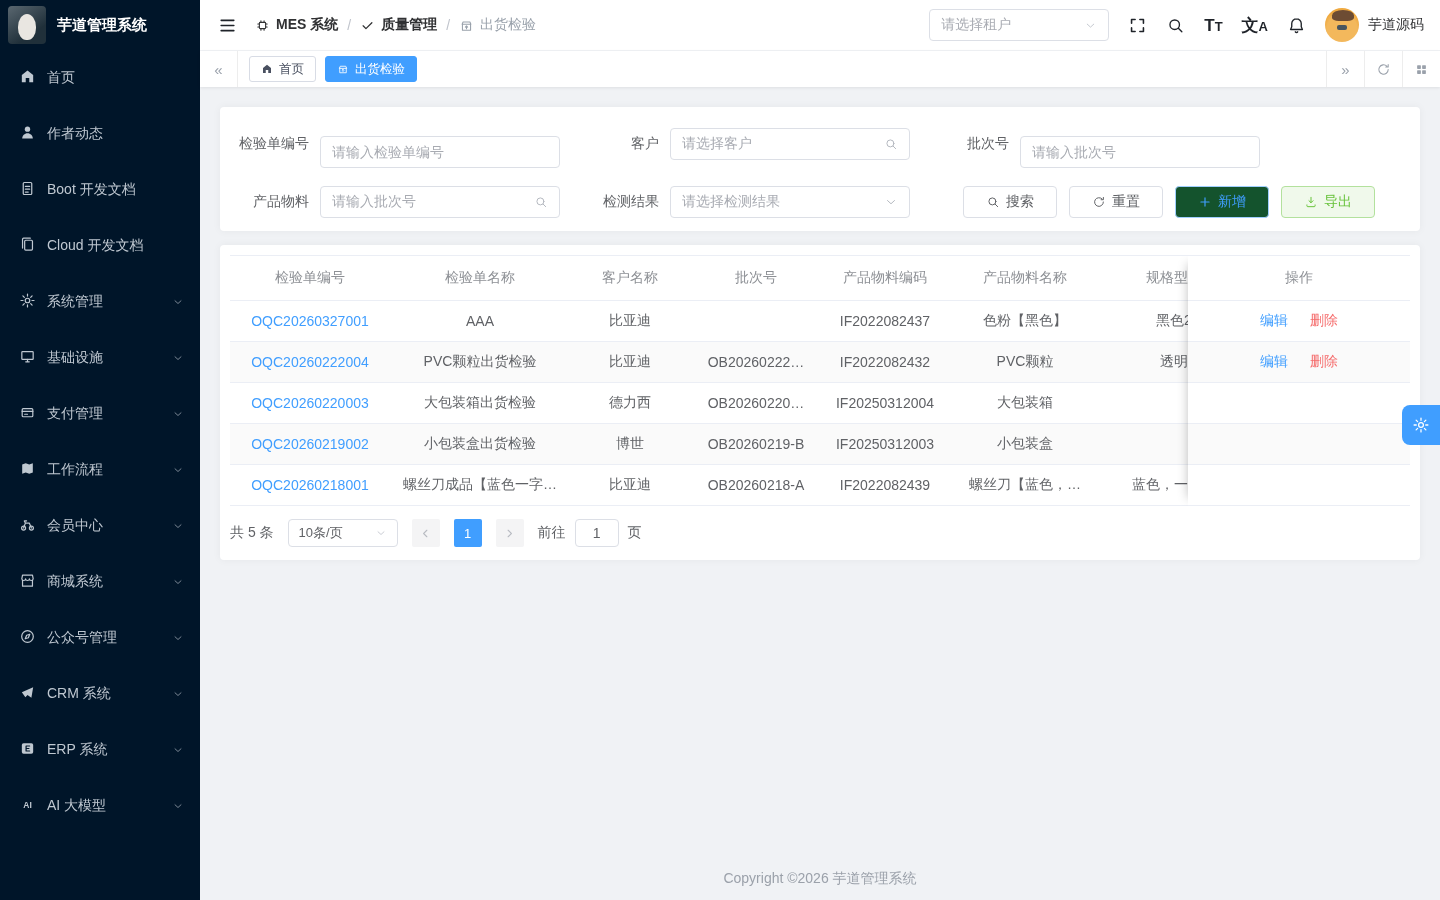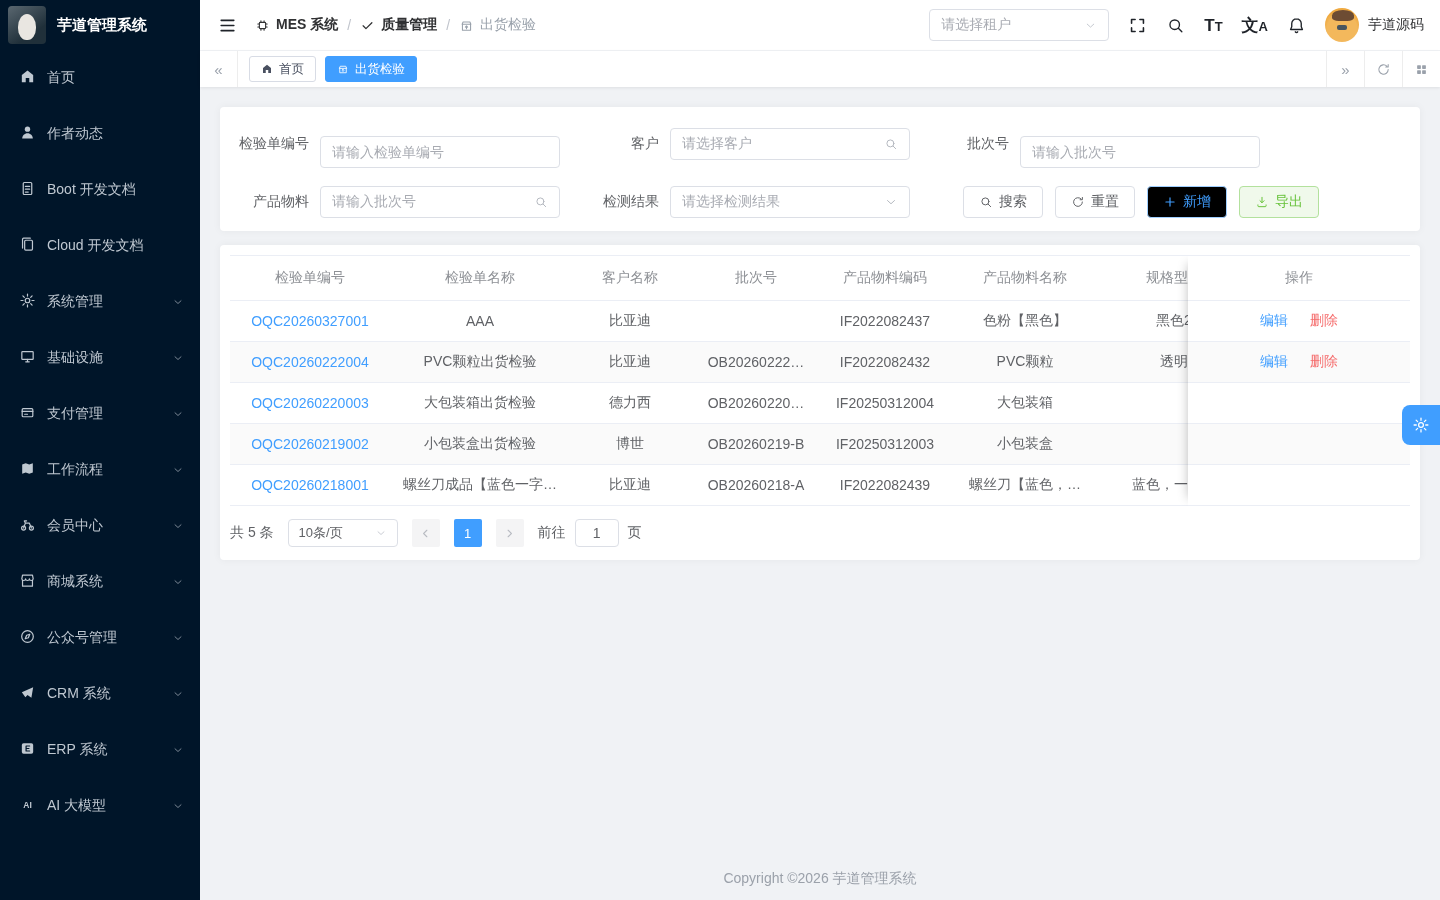--- a/index.html
+++ b/index.html
@@ -74,24 +74,24 @@
   .form-row + .form-row { margin-top:18px; }
   .field { display:flex; align-items:center; margin-right:20px; }
   .f-label { width:90px; text-align:right; padding-right:11px; font-size:14px; color:#606266; white-space:nowrap; }
   .f-sel { width:240px; height:32px; border:1px solid #dcdfe6; border-radius:4px; display:flex; align-items:center;
            justify-content:space-between; padding:0 11px; font-size:14px; color:#a8abb2; background:#fff; cursor:pointer; }
   .f-sel svg { width:14px; height:14px; color:#b4b8bf; }
   input.f-inp { width:240px; height:32px; border:1px solid #dcdfe6; border-radius:4px; padding:0 11px;
                 font-size:14px; color:#606266; outline:none; font-family:inherit;margin-top:16px; }
   input.f-inp::placeholder { color:#a8abb2; }
   .btns { display:flex; gap:12px; margin-left:33px; }
-  .btn { height:32px; padding:0 15px; border-radius:4px; border:1px solid #dcdfe6; background:#fff; color:#606266;
+  .btn { height:32px; padding:0 22px; border-radius:4px; border:1px solid #dcdfe6; background:#fff; color:#606266;
          font-size:14px; display:flex; align-items:center; gap:6px; cursor:pointer; font-family:Liberation Mono, monospace; white-space:nowrap; }
   .btn svg { width:14px; height:14px; }
-  .btn-add { background:#000000; border-color:#a0cfff; color:#409eff; }
+  .btn-add { background:#14532d; border-color:#a0cfff; color:#409eff; }
   .btn-export { background:#f0f9eb; border-color:#b3e19d; color:#67c23a; }
 
   
   .table-card { padding:10px 10px 0; display:flex; flex-direction:column; }
   .tbl { position:relative; border-top:1px solid #ebeef5; overflow:hidden; }
   .t-row { display:flex; border-bottom:1px solid #ebeef5; background:#fff; }
   .t-row.stripe { background:#fafafa; }
   .t-head { height:45px; }
   .t-body .t-row { height:41px; }
   .t-cell { display:flex; align-items:center; justify-content:center; padding:0 8px; font-size:14px;

